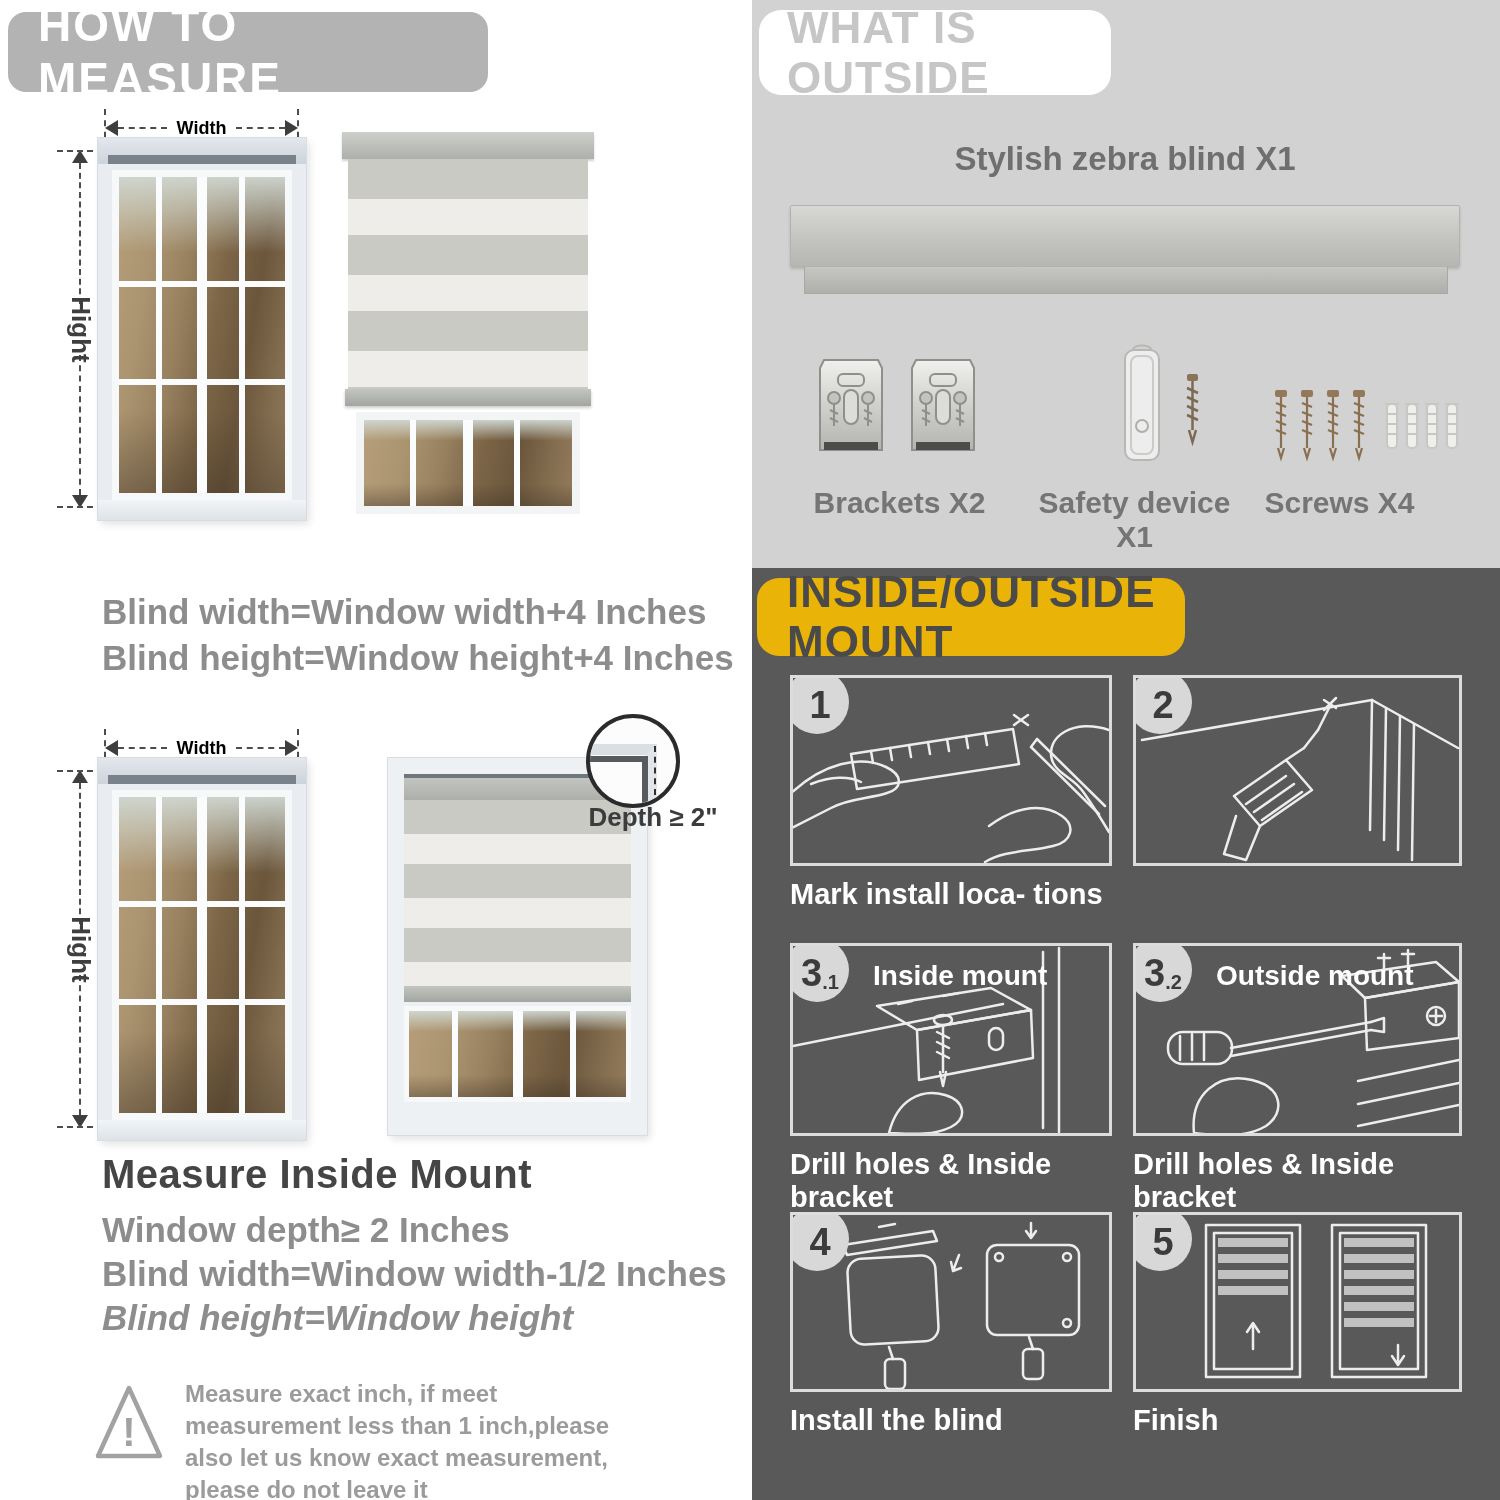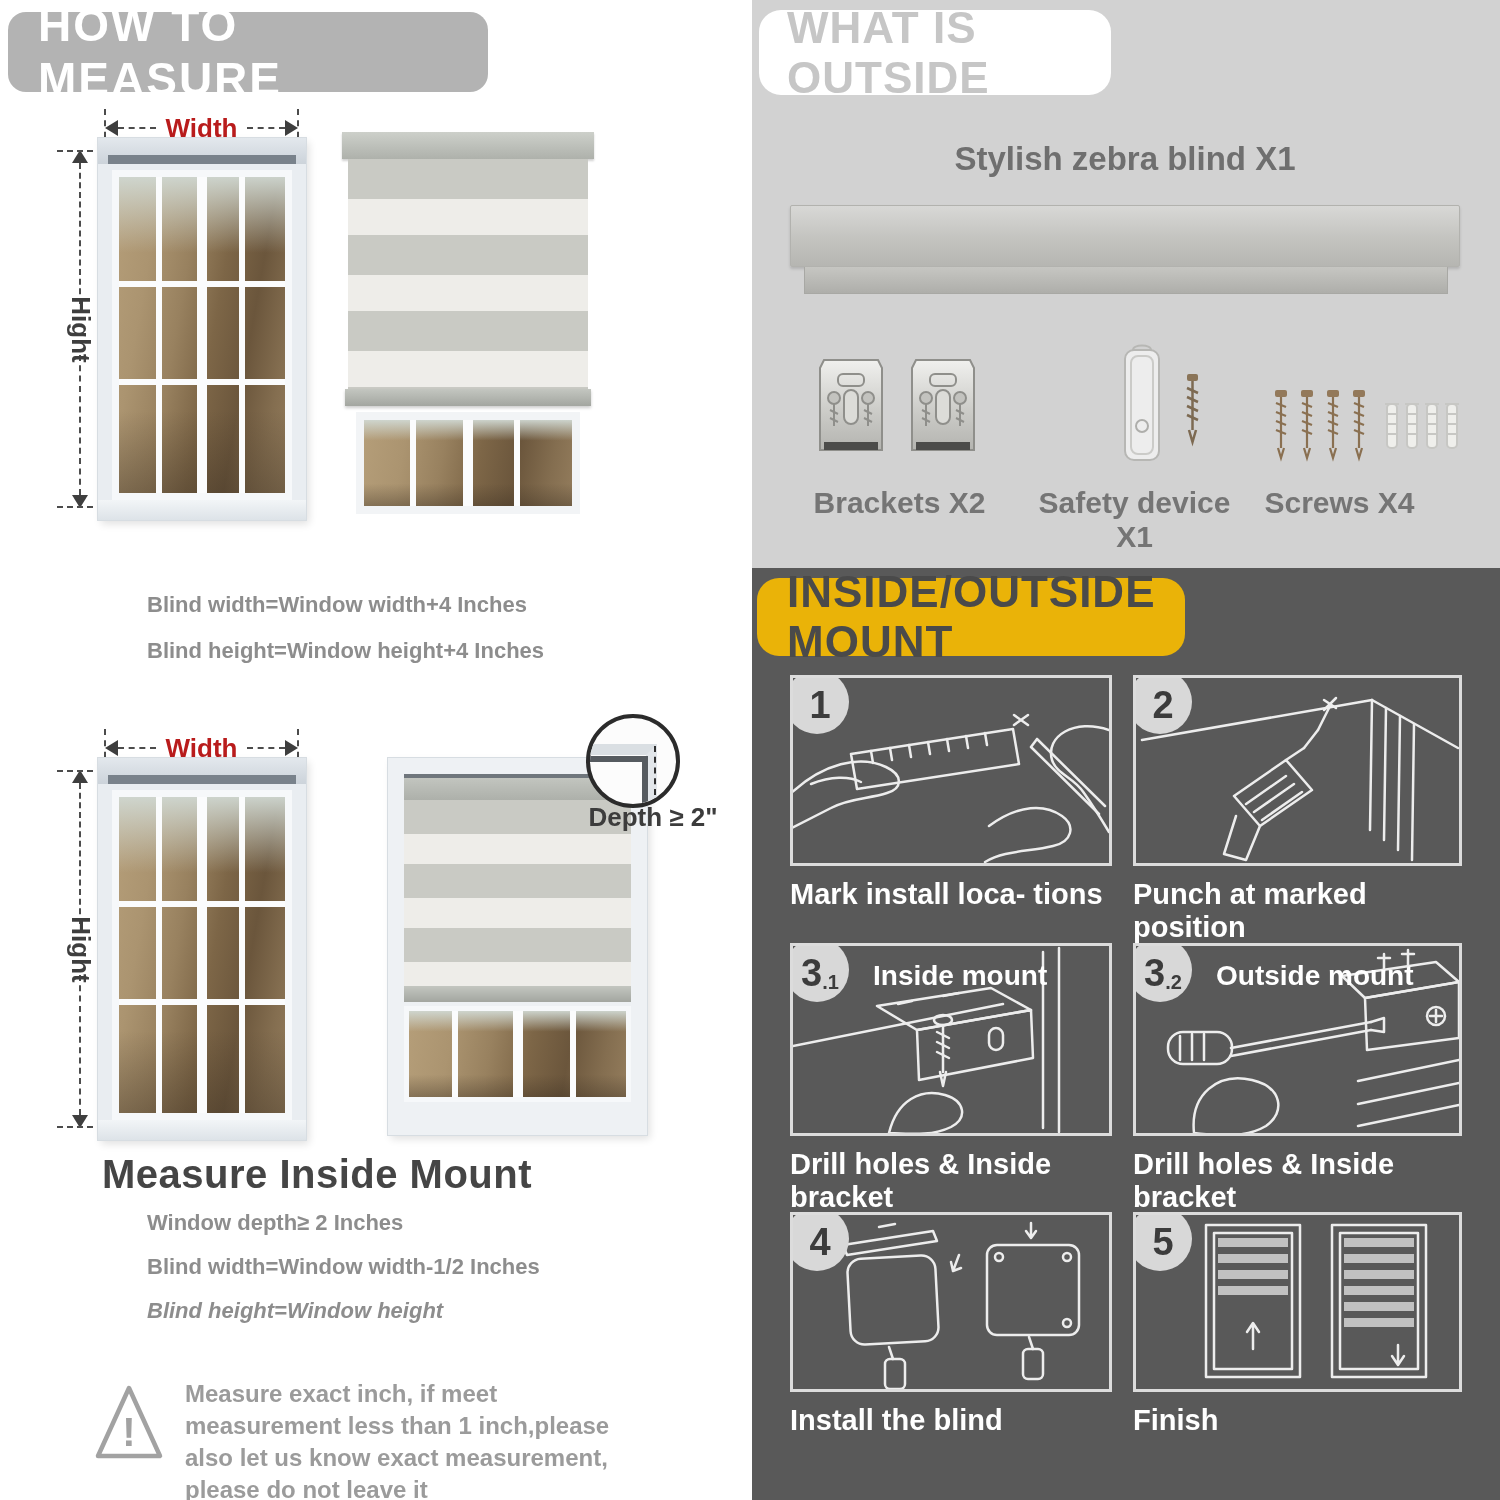--- a/index.html
+++ b/index.html
@@ -15,21 +15,21 @@
   .h1-box {
     position:absolute; left:8px; top:12px; width:480px; height:80px;
     background:var(--header-box-gray,#b3b3b3); border-radius:18px;
     display:flex; align-items:center; padding-left:30px;
     color:#fff; font-size:46px; font-weight:bold; letter-spacing:2px;
   }
 
   
   .dimw { position:absolute; display:flex; align-items:center; height:18px; }
   .dimw .dline { flex:1; border-top:2px dashed #4c4c4c; height:0; }
-  .dimw .lbl { padding:0 10px; font-size:26px; font-weight:bold; color:#b91c1c; }
+  .dimw .lbl { padding:0 10px; font-size:18px; font-weight:bold; color:#000000; }
   .arr { width:0; height:0; border:8px solid transparent; }
   .arr.l { border-right:13px solid #3e3e3e; border-left:none; }
   .arr.r { border-left:13px solid #3e3e3e; border-right:none; }
   .arr.u { border-bottom:13px solid #3e3e3e; border-top:none; }
   .arr.d { border-top:13px solid #3e3e3e; border-bottom:none; }
   .vtick { position:absolute; width:0; border-left:2px dashed #4c4c4c; }
   .htick { position:absolute; height:0; border-top:2px dashed #4c4c4c; }
   .dimh { position:absolute; display:flex; flex-direction:column; align-items:center; width:18px; }
   .dimh .dline { flex:1; border-left:2px dashed #4c4c4c; width:0; }
   .dimh .lbl { padding:10px 0; font-size:26px; font-weight:bold; color:#3e3e3e;
@@ -80,21 +80,21 @@
     border:4px solid #2b2b2b; background:#fcfcfc; overflow:hidden; z-index:5; }
   .mag .m-light { position:absolute; top:30%; bottom:-10%; left:-10%; right:22%;
     border-top:11px solid #dadfe3; border-right:11px solid #e2e6ea; }
   .mag .m-dark { position:absolute; top:44%; bottom:-10%; left:-10%; right:32%;
     border-top:6px solid #565b60; border-right:6px solid #565b60; }
   .mag .m-dash { position:absolute; left:74%; top:32%; height:58%;
     border-left:2px dashed #2f2f2f; }
   .depth-lbl { position:absolute; font-size:26px; font-weight:bold; color:#3c3c3c; text-align:center; }
 
   .m-title { position:absolute; font-size:40px; font-weight:bold; color:#454545; letter-spacing:.5px; }
-  .m-line { position:absolute; font-size:22px; font-weight:bold; color:var(--body-text-gray,#8d8d8d);margin-left:45px; }
+  .m-line { position:absolute; font-size:35px; font-weight:bold; color:var(--body-text-gray,#8d8d8d); }
 
   .note-tri { position:absolute; left:92px; top:1380px; width:74px; height:86px; }
   .note-txt { position:absolute; left:185px; top:1378px; width:458px;
     font-size:24px; font-weight:600; color:var(--note-text,#9b9b9b); line-height:1.33; }
 
   
   .panel-light { position:absolute; left:752px; top:0; width:748px; height:568px;
     background:var(--light-panel-bg,#d2d2d2); }
   .h2-box-light { position:absolute; left:7px; top:10px; width:352px; height:85px;
     background:#fff; border-radius:22px; display:flex; align-items:center; padding-left:28px;
@@ -405,21 +405,20 @@
             <path d="M182,52 L194,28"></path>
             <path d="M188,22 l12,8 M200,20 l-12,12"></path>
           </g>
         </svg>
         <div class="badge">
           <span class="n">2</span>
           <span class="s"></span>
         </div>
         <div class="step-title"></div>
       </div>
-      <figcaption>Punch at marked position</figcaption>
     </figure>
 
     <figure class="step" style="left:38px; top:375px; width:322px;">
       <div class="step-img" style="height:193px;">
         <svg class="abs" style="left:0;top:0;" width="316" height="187" viewBox="0 0 316 187">
           <g class="sk">
             <path d="M0,100 L210,58"></path>
             <path d="M250,6 L250,182 M266,2 L266,186"></path>
             <path d="M84,60 L198,42 L238,64 L124,84 Z"></path>
             <path d="M105,58 l14,-3 M150,50 l16,-3"></path>

